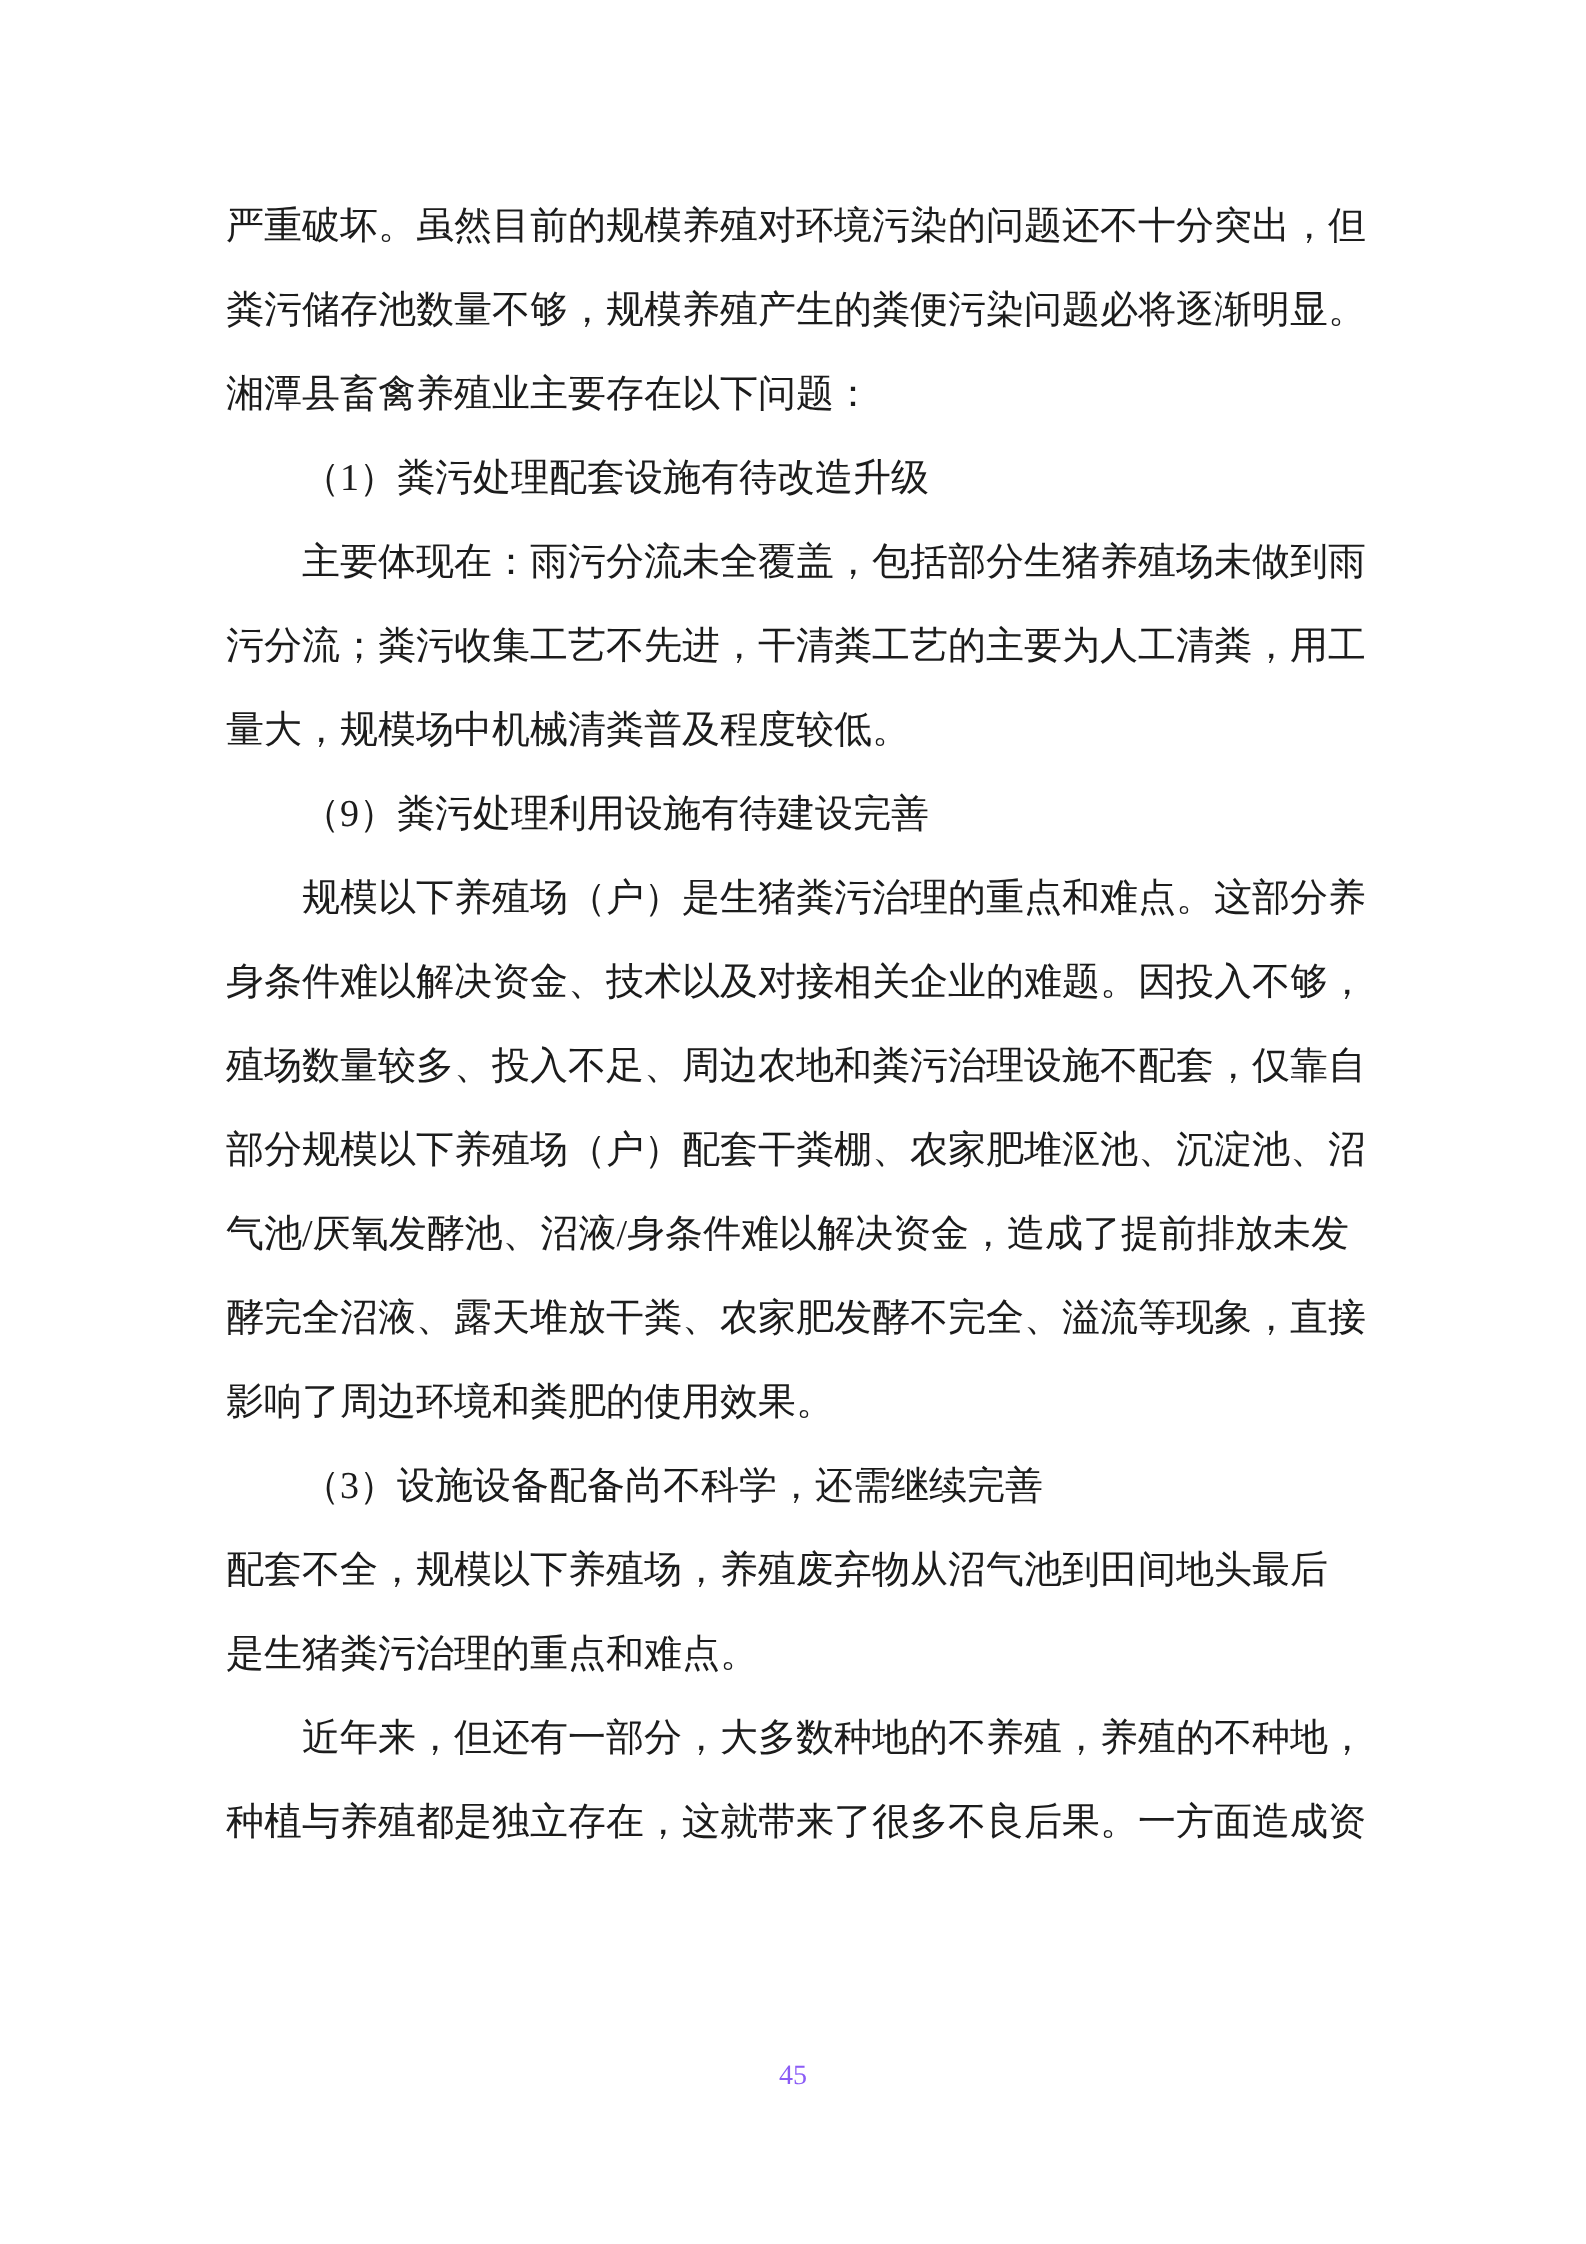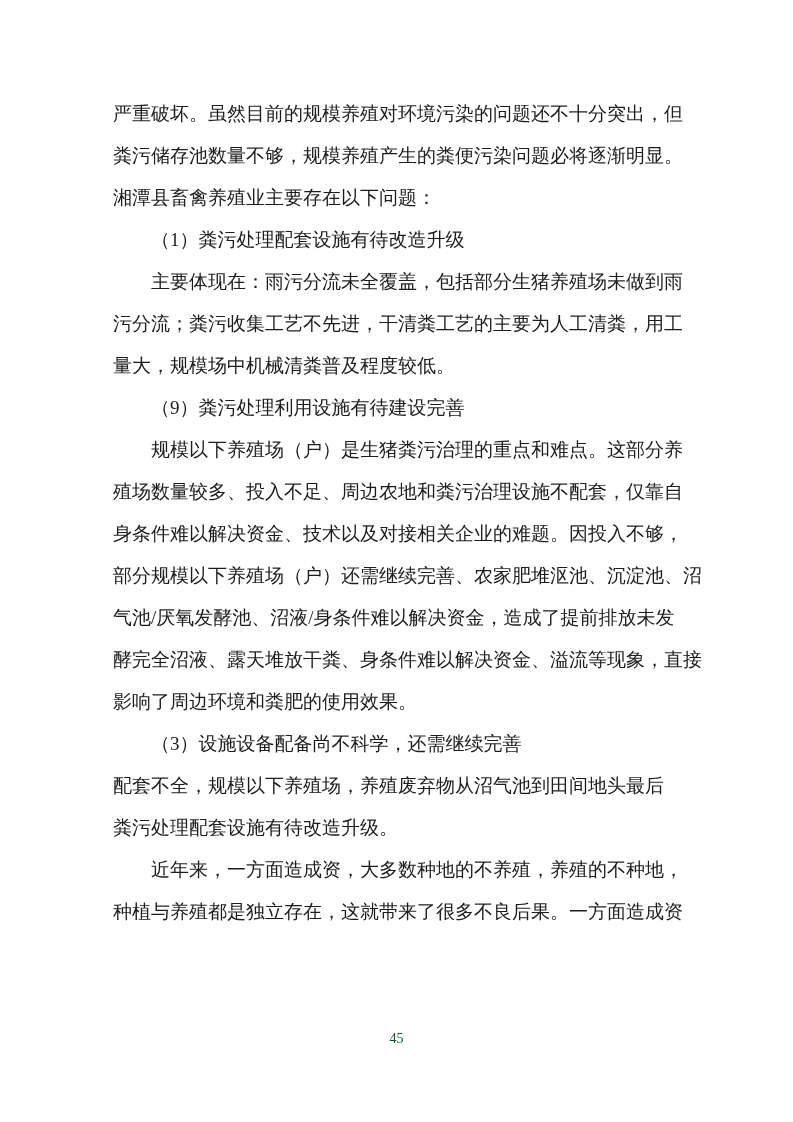--- a/index.html
+++ b/index.html
@@ -30,43 +30,43 @@
     letter-spacing: 0;
   }
   .page-footer {
     position: absolute;
     left: 0;
     right: 0;
     top: 1030px;
     text-align: center;
     font-size: 14px;
     line-height: 18px;
-    color: #14532d;
+    color: #8b5cf6;
   }
 </style>
 </head>
 <body>
 
 <div class="page">
   <div class="text-block" id="text-block">
       <div class="text-line">严重破坏。虽然目前的规模养殖对环境污染的问题还不十分突出，但</div>
       <div class="text-line">粪污储存池数量不够，规模养殖产生的粪便污染问题必将逐渐明显。</div>
       <div class="text-line">湘潭县畜禽养殖业主要存在以下问题：</div>
       <div class="text-line">　　（1）粪污处理配套设施有待改造升级</div>
       <div class="text-line">　　主要体现在：雨污分流未全覆盖，包括部分生猪养殖场未做到雨</div>
       <div class="text-line">污分流；粪污收集工艺不先进，干清粪工艺的主要为人工清粪，用工</div>
       <div class="text-line">量大，规模场中机械清粪普及程度较低。</div>
       <div class="text-line">　　（9）粪污处理利用设施有待建设完善</div>
       <div class="text-line">　　规模以下养殖场（户）是生猪粪污治理的重点和难点。这部分养</div>
+      <div class="text-line">身条件难以解决资金、技术以及对接相关企业的难题。因投入不够，</div>
       <div class="text-line">殖场数量较多、投入不足、周边农地和粪污治理设施不配套，仅靠自</div>
-      <div class="text-line">身条件难以解决资金、技术以及对接相关企业的难题。因投入不够，</div>
-      <div class="text-line">部分规模以下养殖场（户）还需继续完善、农家肥堆沤池、沉淀池、沼</div>
+      <div class="text-line">部分规模以下养殖场（户）配套干粪棚、农家肥堆沤池、沉淀池、沼</div>
       <div class="text-line">气池/厌氧发酵池、沼液/身条件难以解决资金，造成了提前排放未发</div>
-      <div class="text-line">酵完全沼液、露天堆放干粪、身条件难以解决资金、溢流等现象，直接</div>
+      <div class="text-line">酵完全沼液、露天堆放干粪、农家肥发酵不完全、溢流等现象，直接</div>
       <div class="text-line">影响了周边环境和粪肥的使用效果。</div>
       <div class="text-line">　　（3）设施设备配备尚不科学，还需继续完善</div>
       <div class="text-line">配套不全，规模以下养殖场，养殖废弃物从沼气池到田间地头最后</div>
-      <div class="text-line">粪污处理配套设施有待改造升级。</div>
-      <div class="text-line">　　近年来，一方面造成资，大多数种地的不养殖，养殖的不种地，</div>
+      <div class="text-line">是生猪粪污治理的重点和难点。</div>
+      <div class="text-line">　　近年来，但还有一部分，大多数种地的不养殖，养殖的不种地，</div>
       <div class="text-line">种植与养殖都是独立存在，这就带来了很多不良后果。一方面造成资</div>
     </div>
   <div class="page-footer">45</div>
 </div>
 
 </body></html>

